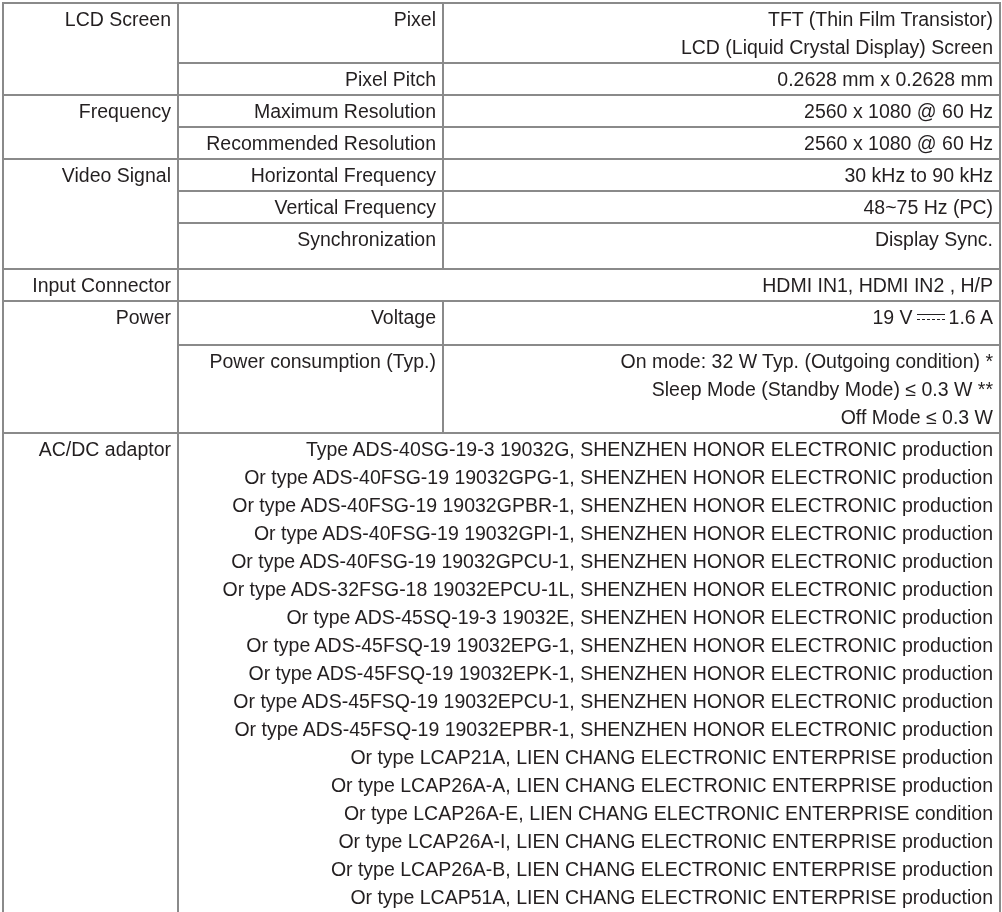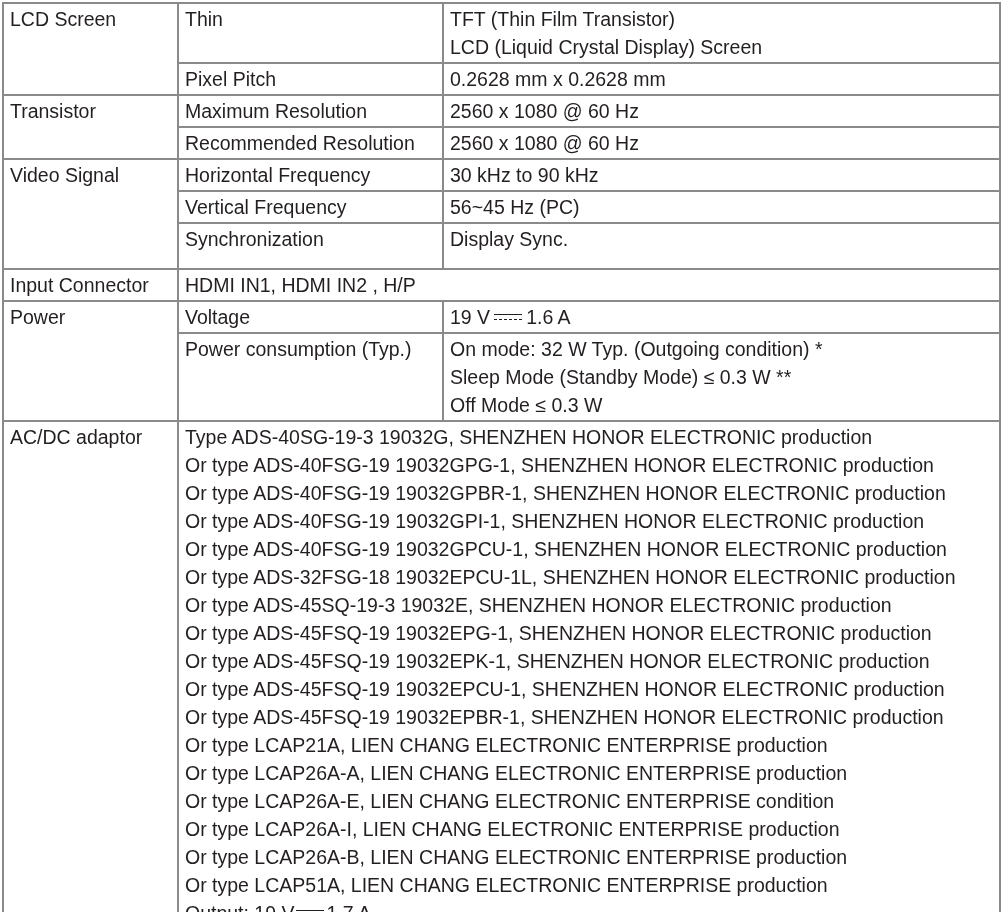--- a/index.html
+++ b/index.html
@@ -23,20 +23,21 @@
       table-layout: fixed;
       font-size: 19.5px;
       line-height: 28px;
     }
     table.spec td {
       border: 2px solid #8a8a8a;
       vertical-align: top;
       padding: 1px 6px 1px 6px;
       white-space: nowrap;
       overflow: hidden;
+      text-align: right;
     }
     col.c1 { width: 175px; }
     col.c2 { width: 265px; }
     col.c3 { width: 557px; }
     .line { display: block; }
     .dc {
       display: inline-block;
       width: 28px;
       height: 10px;
       vertical-align: middle;
@@ -64,61 +65,61 @@
 <table class="spec">
   <colgroup>
     <col class="c1">
       <col class="c2">
       <col class="c3">
   </colgroup>
 
   <tbody>
       <tr style="height:60px">
     <td rowspan="2">LCD Screen</td>
-    <td>Thin</td>
+    <td>Pixel</td>
     <td>
       <span class="line">TFT (Thin Film Transistor)</span>
       <span class="line">LCD (Liquid Crystal Display) Screen</span>
     </td>
   </tr>
   <tr style="height:31px">
     <td>Pixel Pitch</td>
     <td>0.2628 mm x 0.2628 mm</td>
   </tr>
 
   <tr style="height:32px">
-    <td rowspan="2">Transistor</td>
+    <td rowspan="2">Frequency</td>
     <td>Maximum Resolution</td>
     <td>2560 x 1080 @ 60 Hz</td>
   </tr>
   <tr style="height:23px">
     <td>Recommended Resolution</td>
     <td>2560 x 1080 @ 60 Hz</td>
   </tr>
 
   <tr style="height:32px">
     <td rowspan="3">Video Signal</td>
     <td>Horizontal Frequency</td>
     <td>30 kHz to 90 kHz</td>
   </tr>
   <tr style="height:31px">
     <td>Vertical Frequency</td>
-    <td>56~45 Hz (PC)</td>
+    <td>48~75 Hz (PC)</td>
   </tr>
   <tr style="height:46px">
     <td>Synchronization</td>
     <td>Display Sync.</td>
   </tr>
 
   <tr style="height:32px">
     <td>Input Connector</td>
     <td colspan="2">HDMI IN1, HDMI IN2 , H/P</td>
   </tr>
 
-  <tr style="height:32px">
+  <tr style="height:44px">
     <td rowspan="2">Power</td>
     <td>Voltage</td>
     <td>
       <span>19 V</span><span class="dc"></span><span>1.6 A</span>
     </td>
   </tr>
   <tr style="height:88px">
     <td>Power consumption (Typ.)</td>
     <td>
       <span class="line">On mode: 32 W Typ. (Outgoing condition) *</span>

